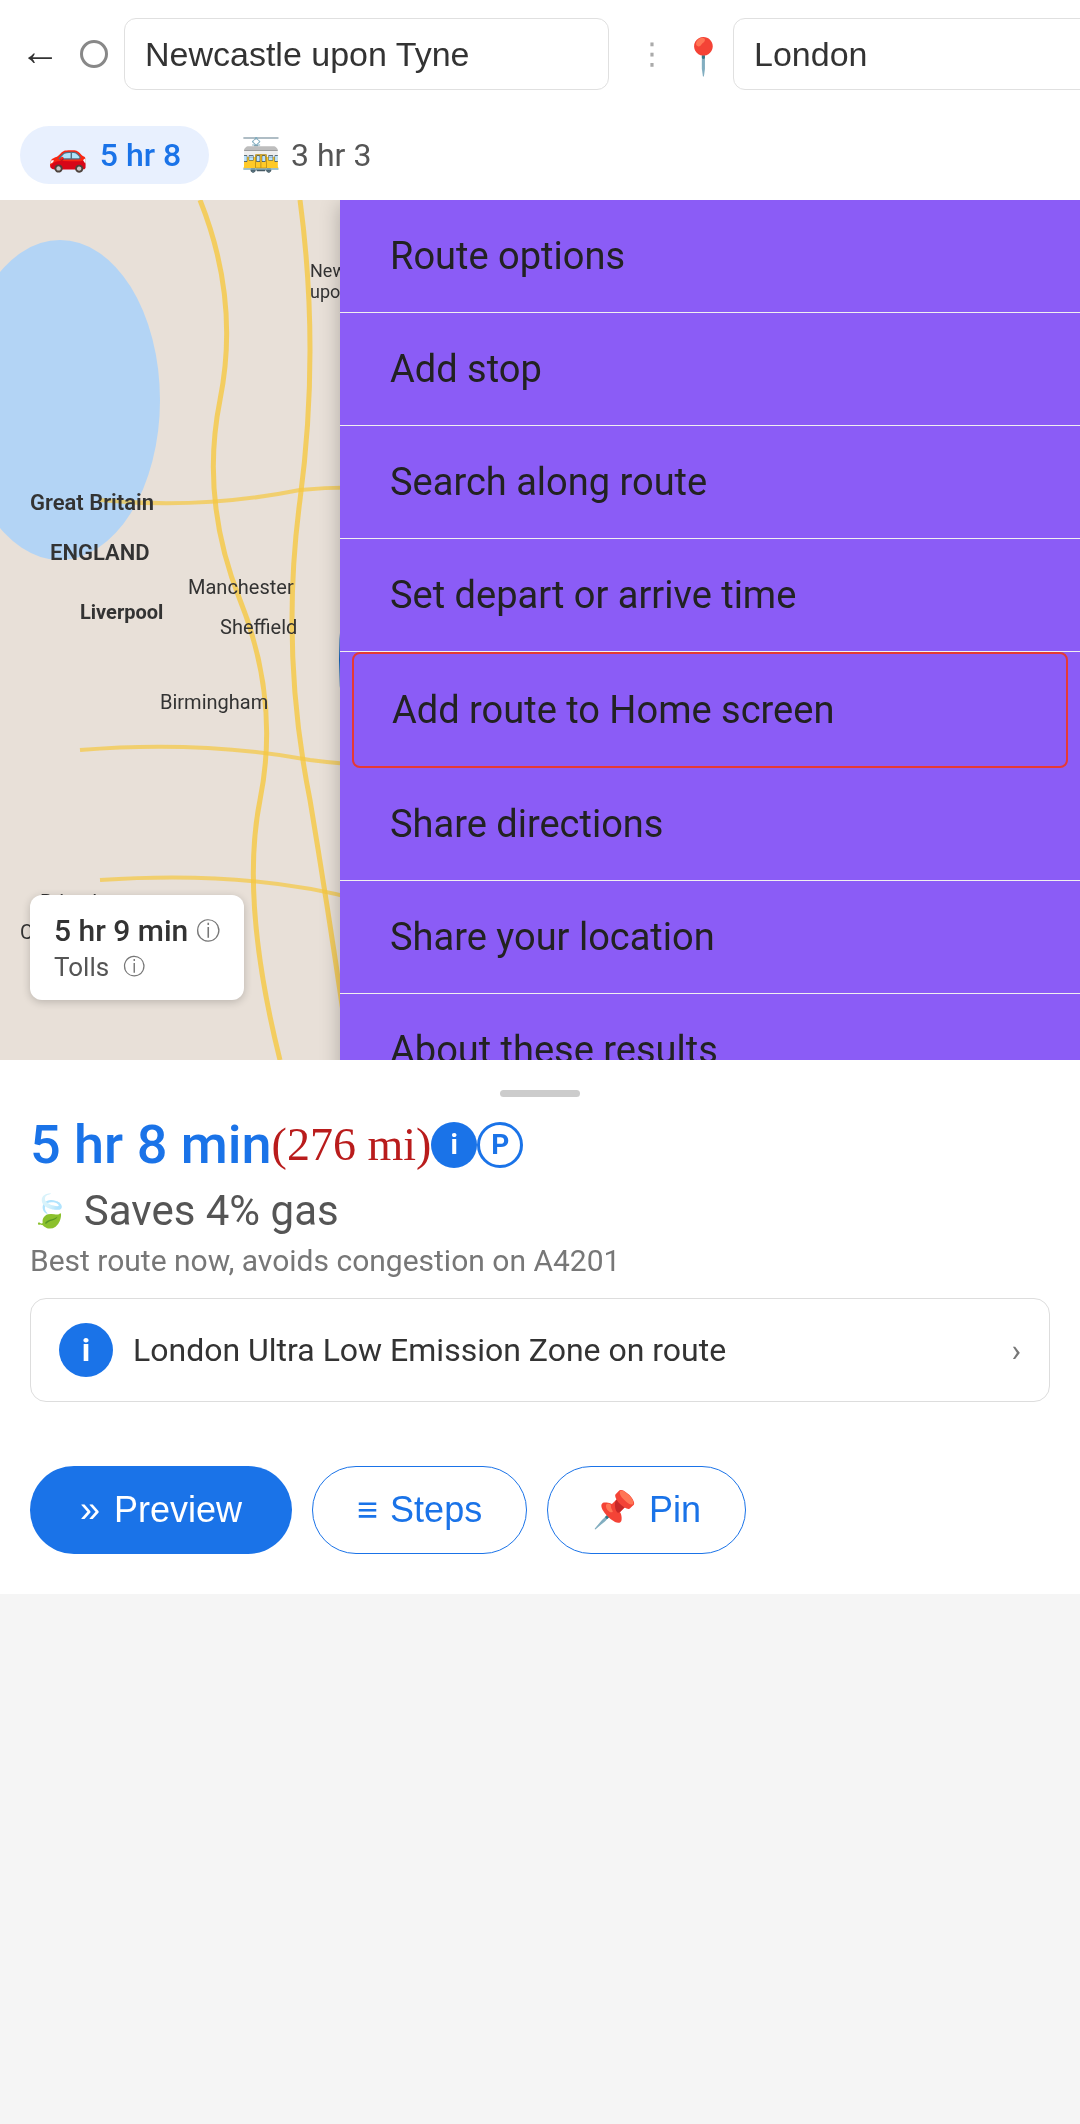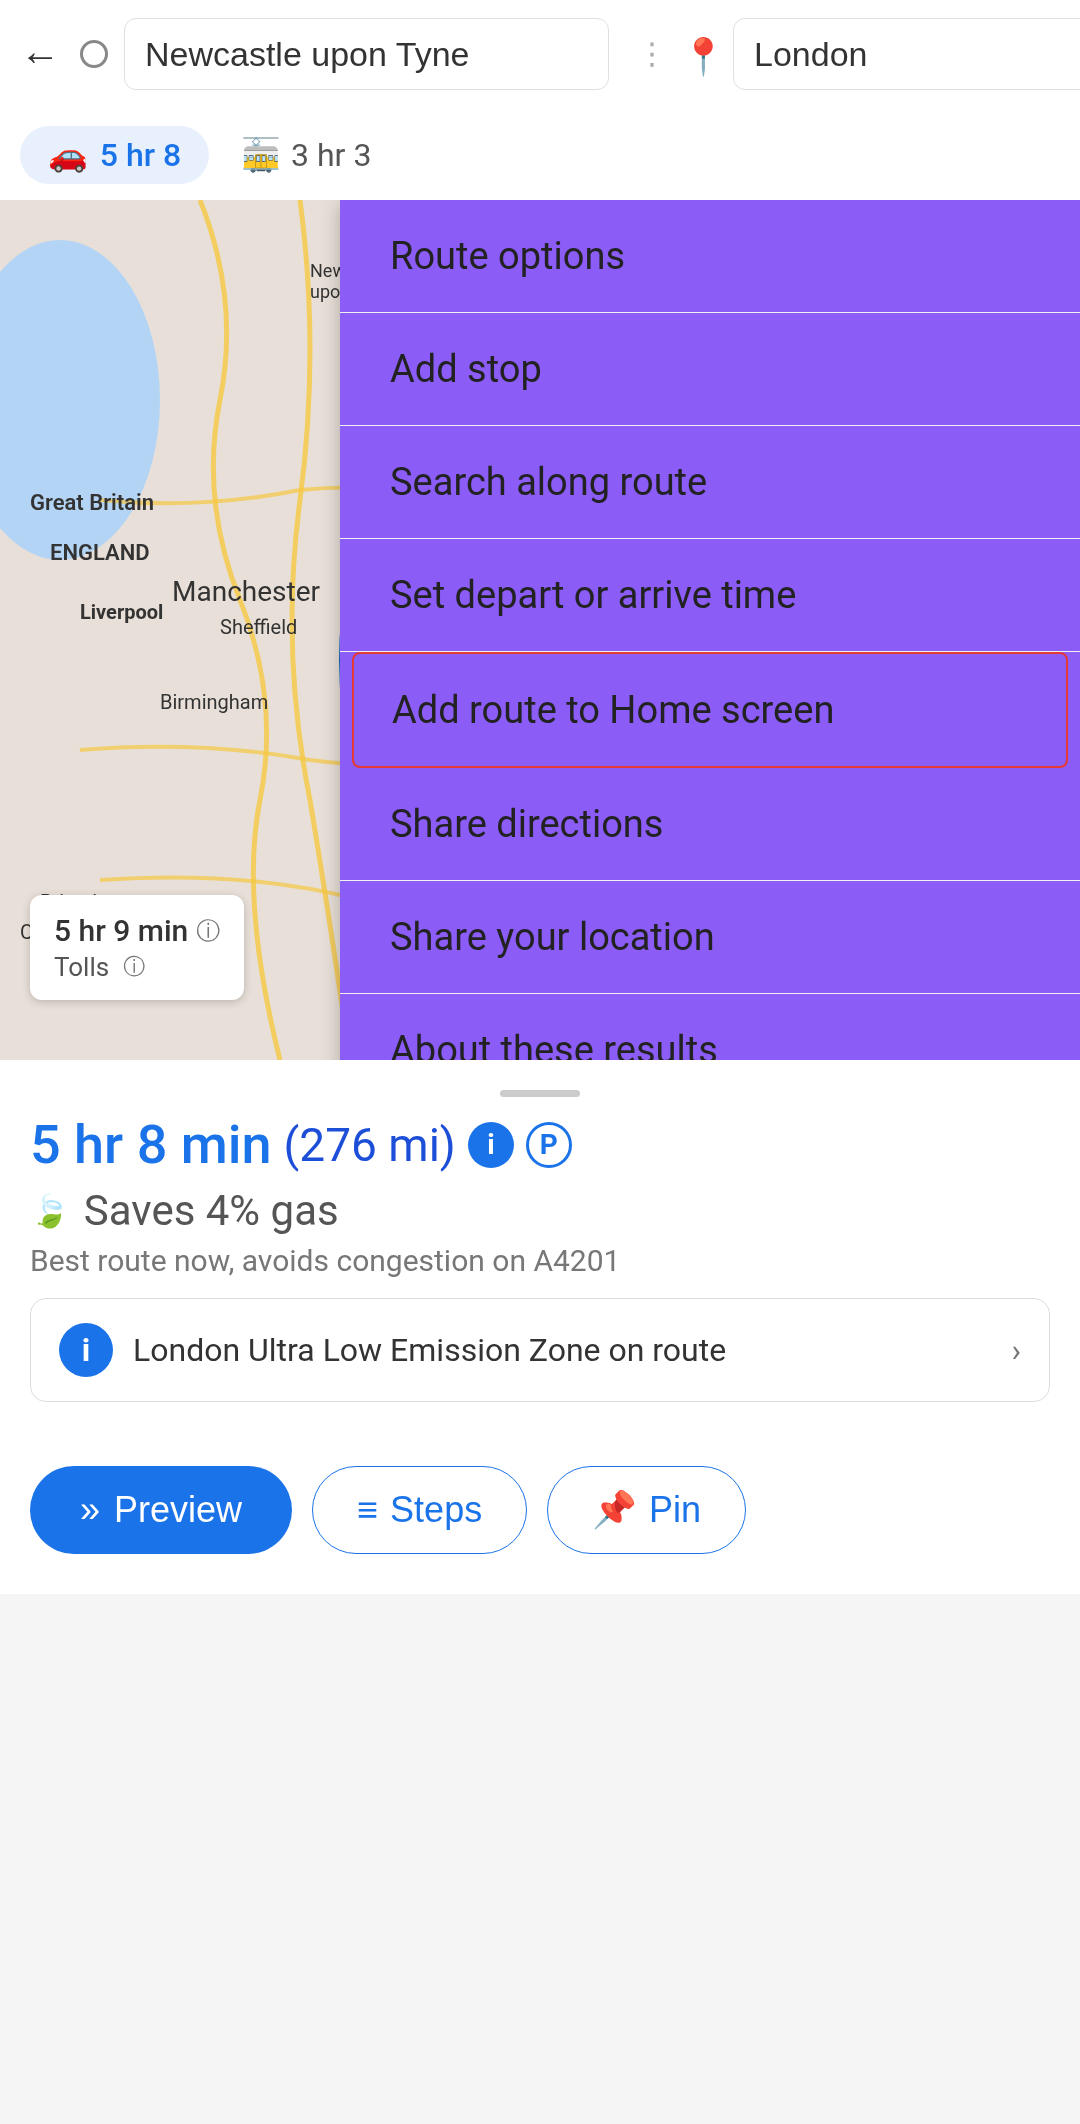--- a/index.html
+++ b/index.html
@@ -221,31 +221,32 @@
     }
 
     
     .bottom-panel {
       background: white;
       padding: 30px 30px 20px 30px;
     }
     .route-main-info {
       display: flex;
       align-items: center;
-      gap: 12px;
+      gap: 0;
       margin-bottom: 10px;
     }
     .route-time {
       font-size: 54px;
       font-weight: 500;
       color: #1a73e8;
     }
     .route-distance {
       font-size: 46px;
-      color: #1d4ed8;
+      color: #b91c1c;
+      font-family: Liberation Serif, serif;
     }
     .info-icon-circle {
       width: 46px;
       height: 46px;
       background: #1a73e8;
       border-radius: 50%;
       display: flex;
       align-items: center;
       justify-content: center;
       color: white;
@@ -413,21 +414,21 @@
       <circle cx="410" cy="748" r="12" fill="white"></circle>
 
       <circle cx="370" cy="600" r="26" fill="#f57c00"></circle>
       <text x="370" y="608" text-anchor="middle" font-size="22" fill="white">📷</text>
     </svg>
   </div>
 
   <div class="map-label" style="left:30px; top:290px;">Great Britain</div>
   <div class="map-label" style="left:50px; top:340px;">ENGLAND</div>
   <div class="map-label" style="left:80px; top:400px; font-size:20px; font-weight:700;">Liverpool</div>
-  <div class="map-label" style="left:172px; top:375px; font-size:28px; font-weight:400;">Manchester</div>
+  <div class="map-label" style="left:188px; top:375px; font-size:20px; font-weight:400;">Manchester</div>
   <div class="map-label" style="left:220px; top:415px; font-size:20px; font-weight:400;">Sheffield</div>
   <div class="map-label" style="left:160px; top:490px; font-size:20px; font-weight:400;">Birmingham</div>
   <div class="map-label" style="left:40px; top:690px; font-size:20px; font-weight:400;">Bristol</div>
   <div class="map-label" style="left:20px; top:720px; font-size:20px; font-weight:400;">Cardiff</div>
   <div class="map-label" style="left:310px; top:60px; font-size:18px; font-weight:400;">Newcastle<br>upon Tyne</div>
   <div class="map-label" style="right:200px; top:455px; font-size:18px; font-weight:400;">Camb</div>
 
   <div class="map-badge">5<br>To</div>
 
   <div class="route-info-box">

